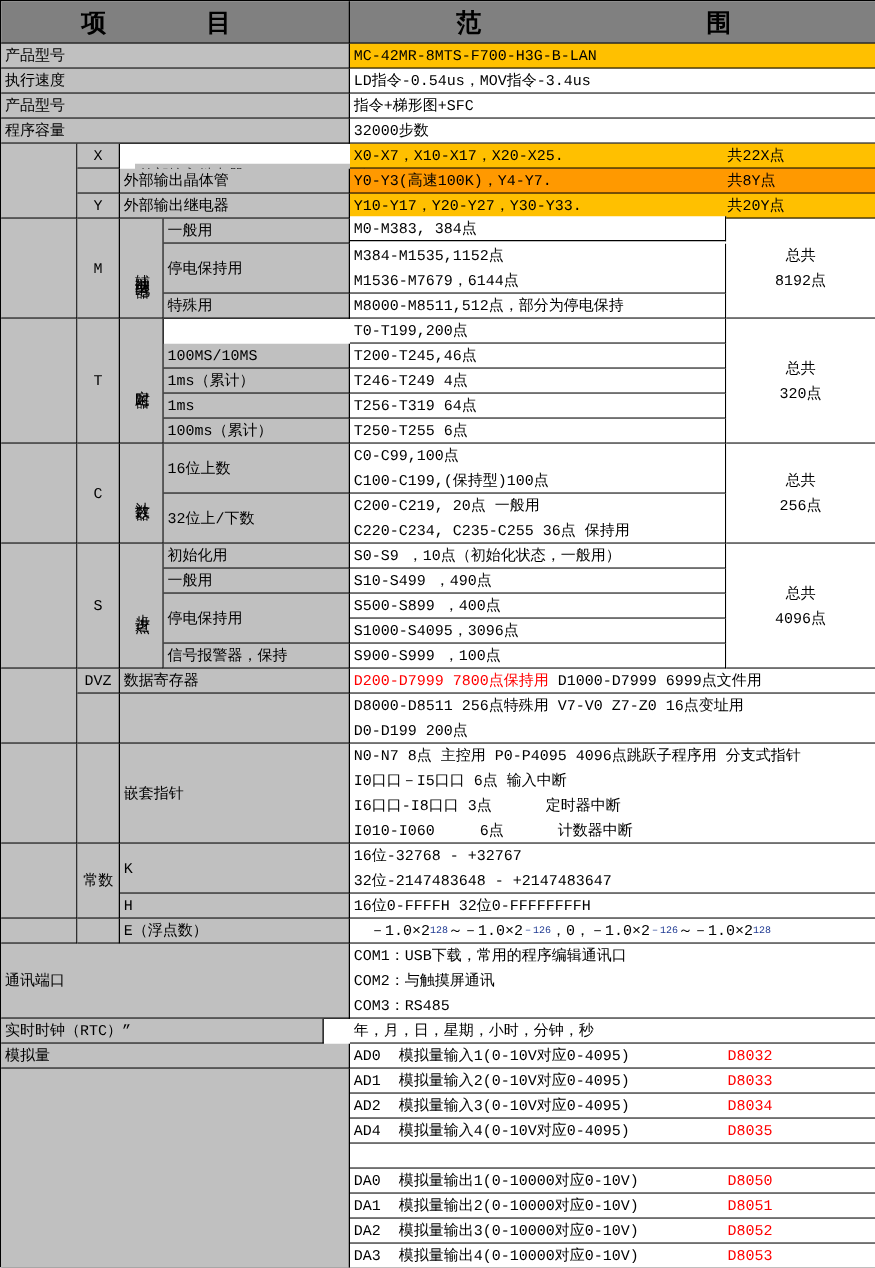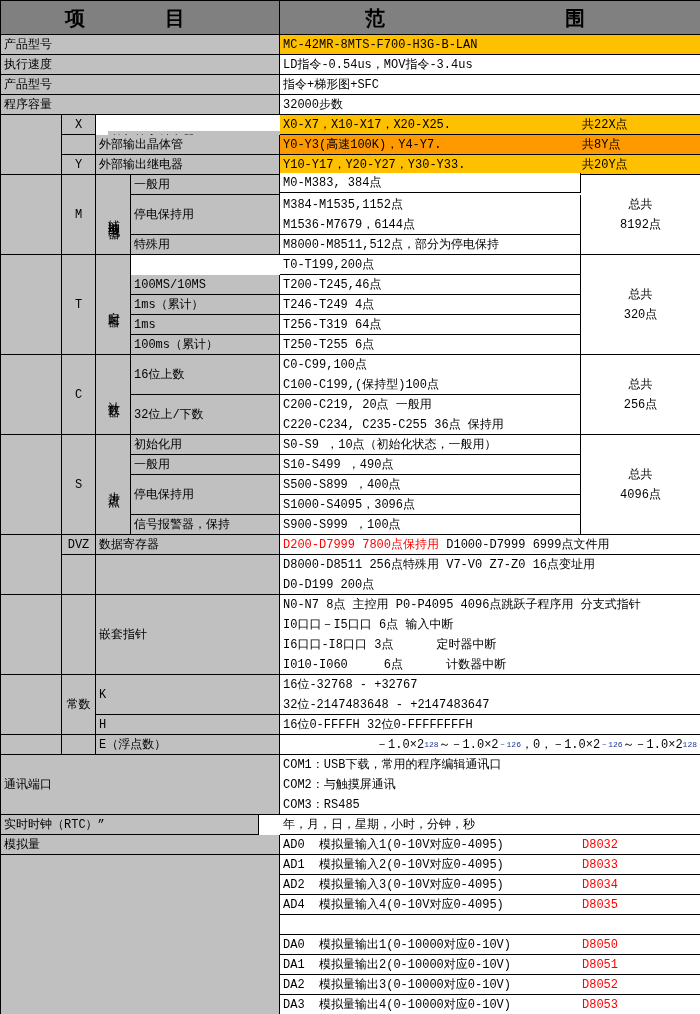--- a/index.html
+++ b/index.html
@@ -165,21 +165,21 @@
   <div class="c g" style="left:95px;top:674px;width:184px;height:40px;">K</div>
   <div class="c w col" style="left:279px;top:674px;width:421px;height:40px;">
       <span class="ln">16位-32768 - +32767</span>
       <span class="ln">32位-2147483648 - +2147483647</span>
     </div>
   <div class="c g" style="left:95px;top:714px;width:184px;height:20px;">H</div>
   <div class="c w" style="left:279px;top:714px;width:421px;height:20px;">16位0-FFFFH 32位0-FFFFFFFFH</div>
   <div class="c g" style="left:0;top:734px;width:61px;height:20px;"></div>
   <div class="c g" style="left:61px;top:734px;width:34px;height:20px;"></div>
   <div class="c g" style="left:95px;top:734px;width:184px;height:20px;">E（浮点数）</div>
-  <div class="c w" style="left:279px;top:734px;width:421px;height:20px;padding-left:16px;justify-content:flex-end;">
+  <div class="c w" style="left:279px;top:734px;width:421px;height:20px;padding-left:16px;">
     <span>－1.0×2</span>
       <sup>128</sup>
       <span>～－1.0×2</span>
       <sup>－126</sup>
       <span>，0，－1.0×2</span>
       <sup>－126</sup>
       <span>～－1.0×2</span>
       <sup>128</sup>
   </div>
 

